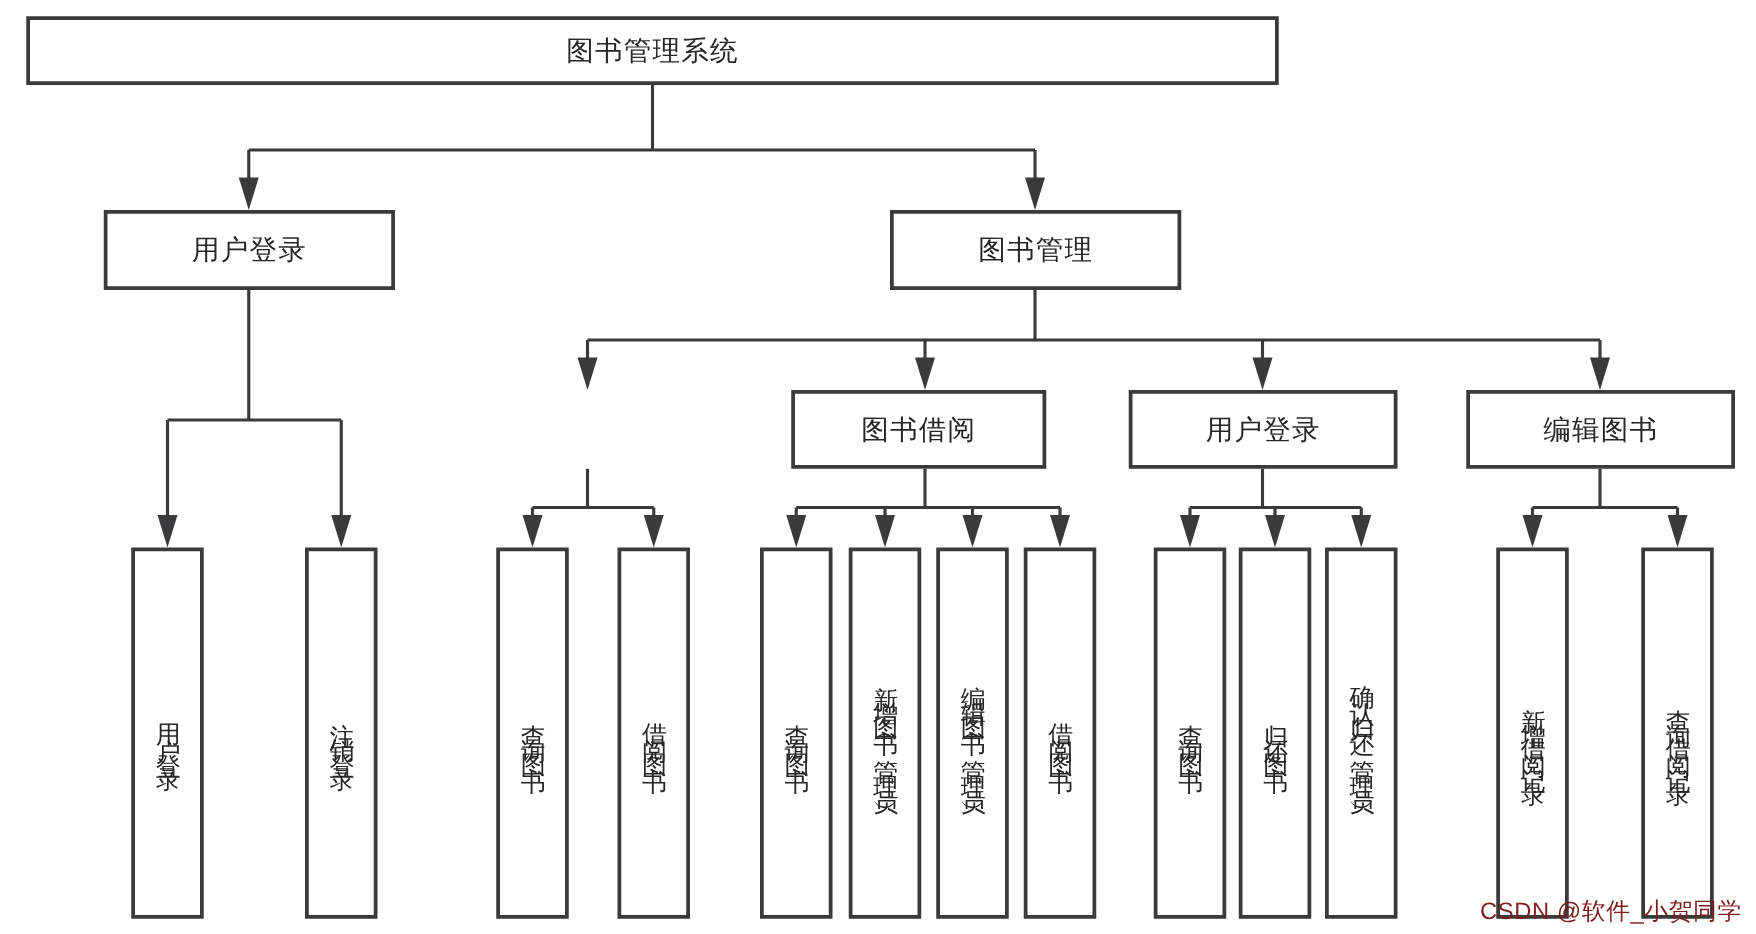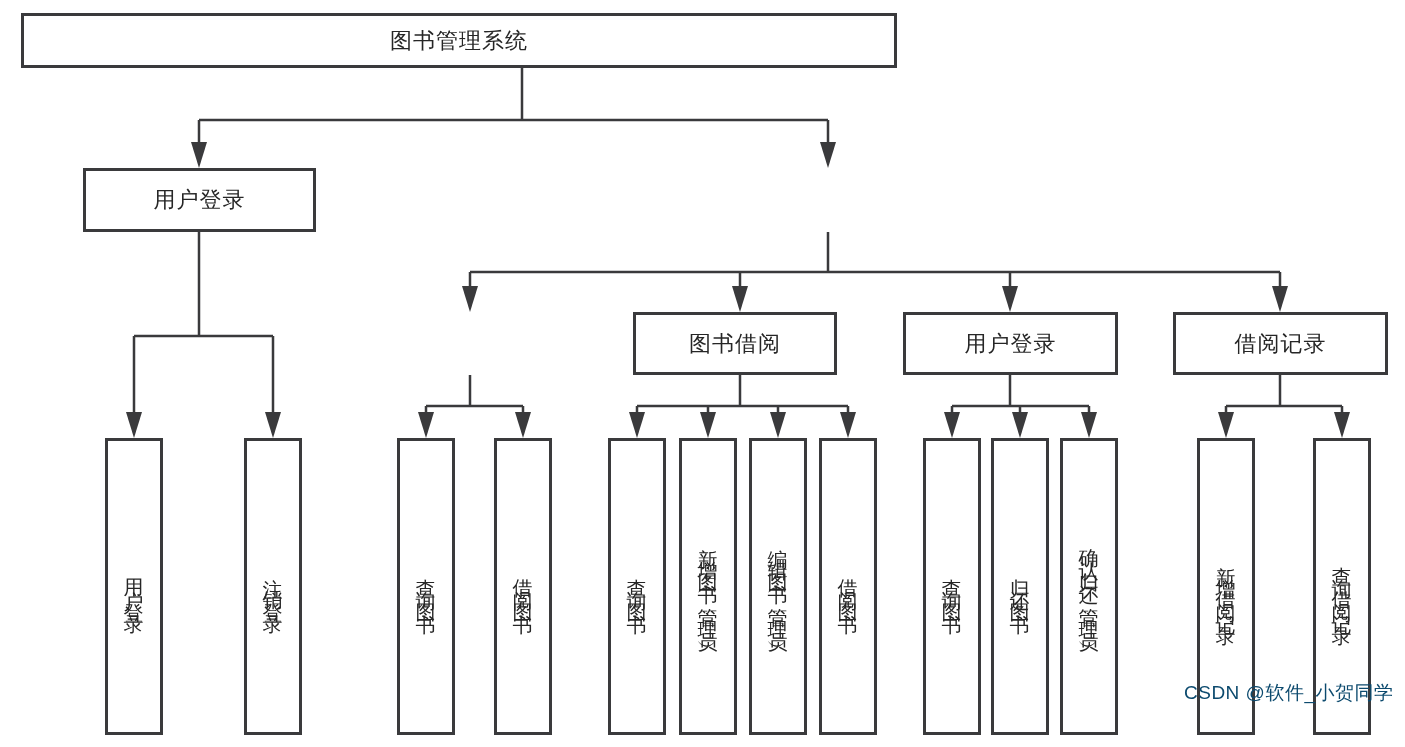--- a/index.html
+++ b/index.html
@@ -17,21 +17,21 @@
   .vbox{
     position:absolute;box-sizing:border-box;top:438px;width:58px;height:297px;
     border:3px solid #3a3a3c;background:#ffffff;
     display:flex;align-items:center;justify-content:center;
   }
   .vtext{
     writing-mode:vertical-rl;text-orientation:mixed;
     font-size:20px;letter-spacing:12px;line-height:1;color:#262626;white-space:nowrap;
   }
   .watermark{
-    position:absolute;left:1184px;top:680px;font-size:19px;color:#0c4a6e;
+    position:absolute;left:1184px;top:716px;font-size:19px;color:#7f1d1d;
     letter-spacing:0.5px;white-space:nowrap;z-index:5;
   }
 </style>
 </head>
 <body>
 
 <div class="canvas">
 
   <svg class="connectors" viewBox="0 0 1405 747" xmlns="http://www.w3.org/2000/svg">
     <g stroke="#3a3a3c" stroke-width="2.5" fill="none">
@@ -59,27 +59,28 @@
       <polygon points="770,412 786,412 778,438"></polygon>
       <polygon points="840,412 856,412 848,438"></polygon>
       <polygon points="944,412 960,412 952,438"></polygon>
       <polygon points="1012,412 1028,412 1020,438"></polygon>
       <polygon points="1081,412 1097,412 1089,438"></polygon>
       <polygon points="1218,412 1234,412 1226,438"></polygon>
       <polygon points="1334,412 1350,412 1342,438"></polygon>
     </g>
   </svg>
 
-  <div class="hbox" style="left:21px;top:13px;width:876px;height:55px;font-family:Liberation Serif, serif;">图书管理系统</div>
+  <div class="hbox" style="left:21px;top:13px;width:1002px;height:55px;font-family:Liberation Serif, serif;">图书管理系统</div>
 
   <div class="hbox" style="left:83px;top:168px;width:233px;height:64px;">用户登录</div>
+  <div class="hbox" style="left:712px;top:168px;width:233px;height:64px;">图书管理</div>
 
   <div class="hbox" style="left:633px;top:312px;width:204px;height:63px;">图书借阅</div>
   <div class="hbox" style="left:903px;top:312px;width:215px;height:63px;">用户登录</div>
-  <div class="hbox" style="left:1173px;top:312px;width:215px;height:63px;">借阅记录</div>
+  <div class="hbox" style="left:1173px;top:312px;width:215px;height:63px;">编辑图书</div>
 
   <div class="vbox" style="left:105px;">
     <span class="vtext">用户登录</span>
   </div>
   <div class="vbox" style="left:244px;">
     <span class="vtext">注销登录</span>
   </div>
 
   <div class="vbox" style="left:397px;">
     <span class="vtext">查询图书</span>

